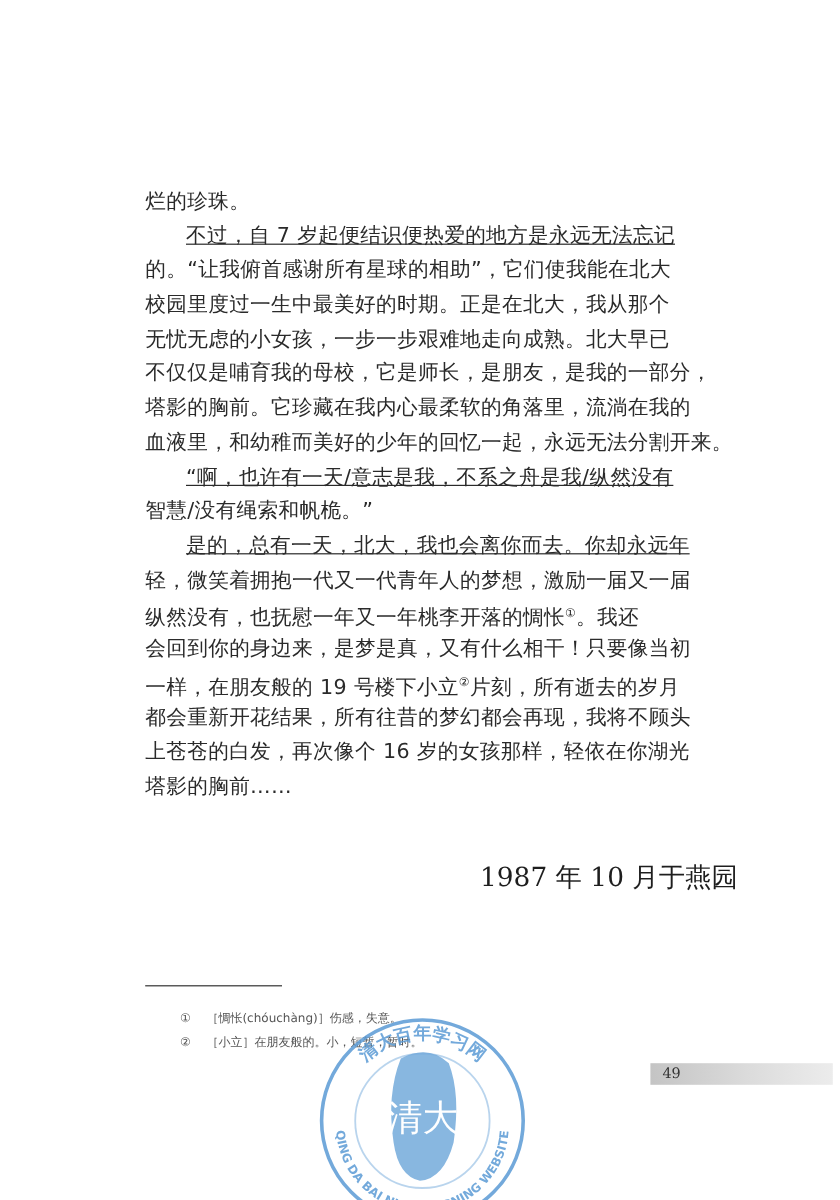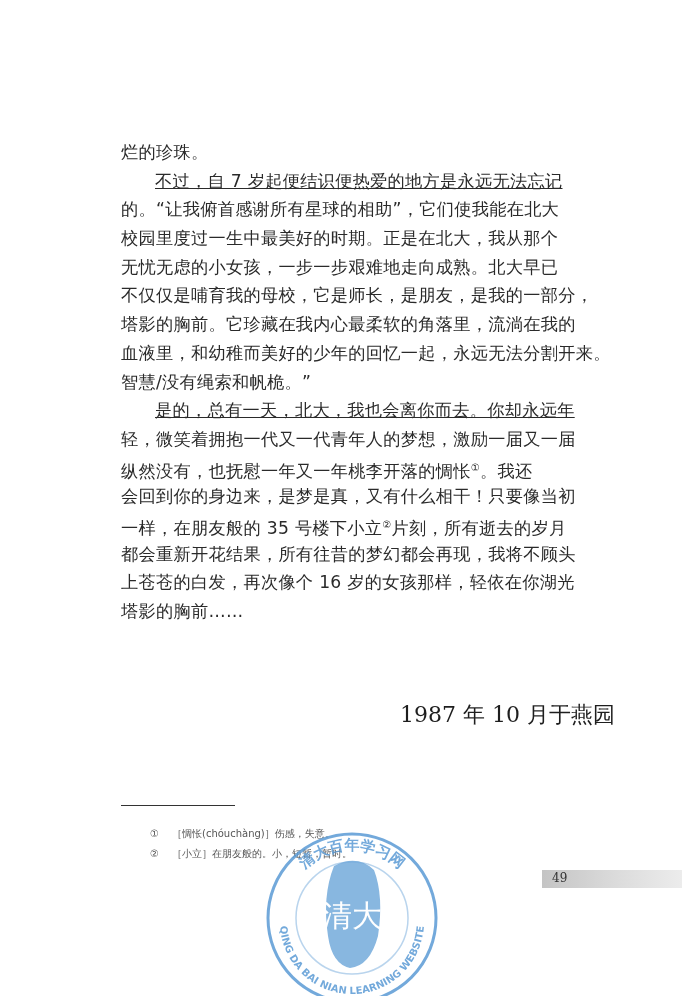--- a/index.html
+++ b/index.html
@@ -1,38 +1,39 @@
 <!DOCTYPE html>
 <html><head>
 <meta charset="utf-8">
 <style>
   html, body { margin:0; padding:0; }
   body {
     width:700px; height:1000px; background:#ffffff; position:relative; overflow:hidden;
     font-family:"DejaVu Sans", "Liberation Sans", sans-serif; color:#2a2a2a;
   }
-  .page { position:absolute; left:0; top:0; width:700px; height:732px; }
+  .page { position:absolute; left:0; top:16px; width:700px; height:732px; }
   .body-text {
     position:absolute; left:121px; top:138px; width:452px;
     font-size:17.2px; line-height:28.7px; letter-spacing:0.3px;
   }
   .line { white-space:nowrap; height:28.7px; display:block; }
   .line.indent { padding-left:34px;text-decoration:underline; }
   sup.fn { font-size:10px; vertical-align:6px; font-family:"DejaVu Serif", serif; }
   .signature {
     position:absolute; left:400px; top:700px;
     font-size:22px; font-family:"DejaVu Serif", "Liberation Serif", serif; color:#1e1e1e;
   }
   .footnote-rule { position:absolute; left:121px; top:805px; width:114px; height:1px; background:#333; }
   .footnotes { position:absolute; left:150px; top:824px; font-size:10px; line-height:20px; color:#555; }
   .footnote { white-space:nowrap; display:block; }
   .fn-num { display:inline-block; width:22px; }
   .page-num-bar {
     position:absolute; left:542px; top:870px; width:140px; height:18px;
     background:linear-gradient(90deg,#c4c4c4 0%,#dcdcdc 55%,#ececec 100%);
+    padding-left:12px;
   }
   .page-num {
     position:absolute; left:10px; top:1px; font-size:12px; color:#333;
     font-family:"DejaVu Serif", serif;
   }
   .watermark { position:absolute; left:262px; top:826px; width:180px; height:170px; opacity:0.85; }
 </style>
 </head>
 <body>
 
@@ -40,26 +41,27 @@
 
   <div class="body-text">
     <span class="line">烂的珍珠。</span>
     <span class="line indent">不过，自 7 岁起便结识便热爱的地方是永远无法忘记</span>
     <span class="line">的。“让我俯首感谢所有星球的相助”，它们使我能在北大</span>
     <span class="line">校园里度过一生中最美好的时期。正是在北大，我从那个</span>
     <span class="line">无忧无虑的小女孩，一步一步艰难地走向成熟。北大早已</span>
     <span class="line">不仅仅是哺育我的母校，它是师长，是朋友，是我的一部分，</span>
     <span class="line">塔影的胸前。它珍藏在我内心最柔软的角落里，流淌在我的</span>
     <span class="line">血液里，和幼稚而美好的少年的回忆一起，永远无法分割开来。</span>
+    <span class="line indent">“啊，也许有一天/意志是我，不系之舟是我/纵然没有</span>
     <span class="line">智慧/没有绳索和帆桅。”</span>
     <span class="line indent">是的，总有一天，北大，我也会离你而去。你却永远年</span>
     <span class="line">轻，微笑着拥抱一代又一代青年人的梦想，激励一届又一届</span>
     <span class="line"><span>纵然没有，也抚慰一年又一年桃李开落的惆怅</span><sup class="fn">①</sup><span>。我还</span></span>
     <span class="line">会回到你的身边来，是梦是真，又有什么相干！只要像当初</span>
-    <span class="line"><span>一样，在朋友般的 35 号楼下小立</span><sup class="fn">②</sup><span>片刻，所有逝去的岁月</span></span>
+    <span class="line"><span>一样，在朋友般的 19 号楼下小立</span><sup class="fn">②</sup><span>片刻，所有逝去的岁月</span></span>
     <span class="line">都会重新开花结果，所有往昔的梦幻都会再现，我将不顾头</span>
     <span class="line">上苍苍的白发，再次像个 16 岁的女孩那样，轻依在你湖光</span>
     <span class="line">塔影的胸前……</span>
   </div>
 
   <div class="signature">1987 年 10 月于燕园</div>
 
   <div class="footnote-rule"></div>
 
   <div class="footnotes">

